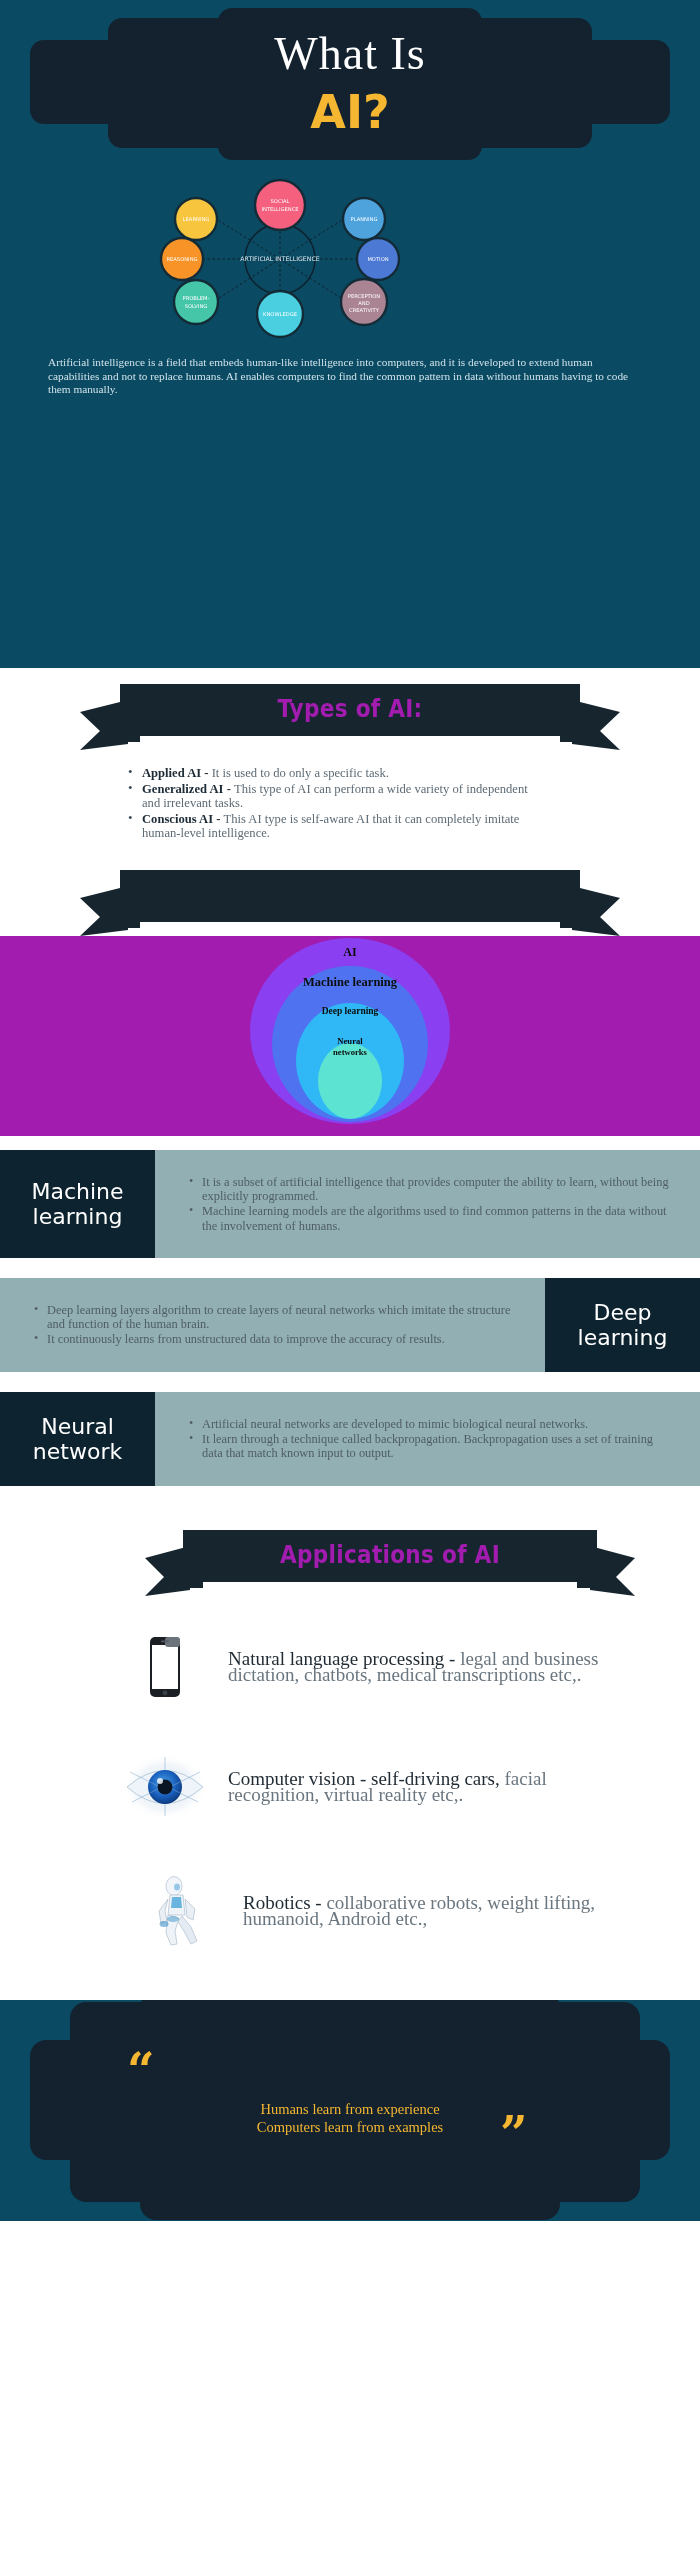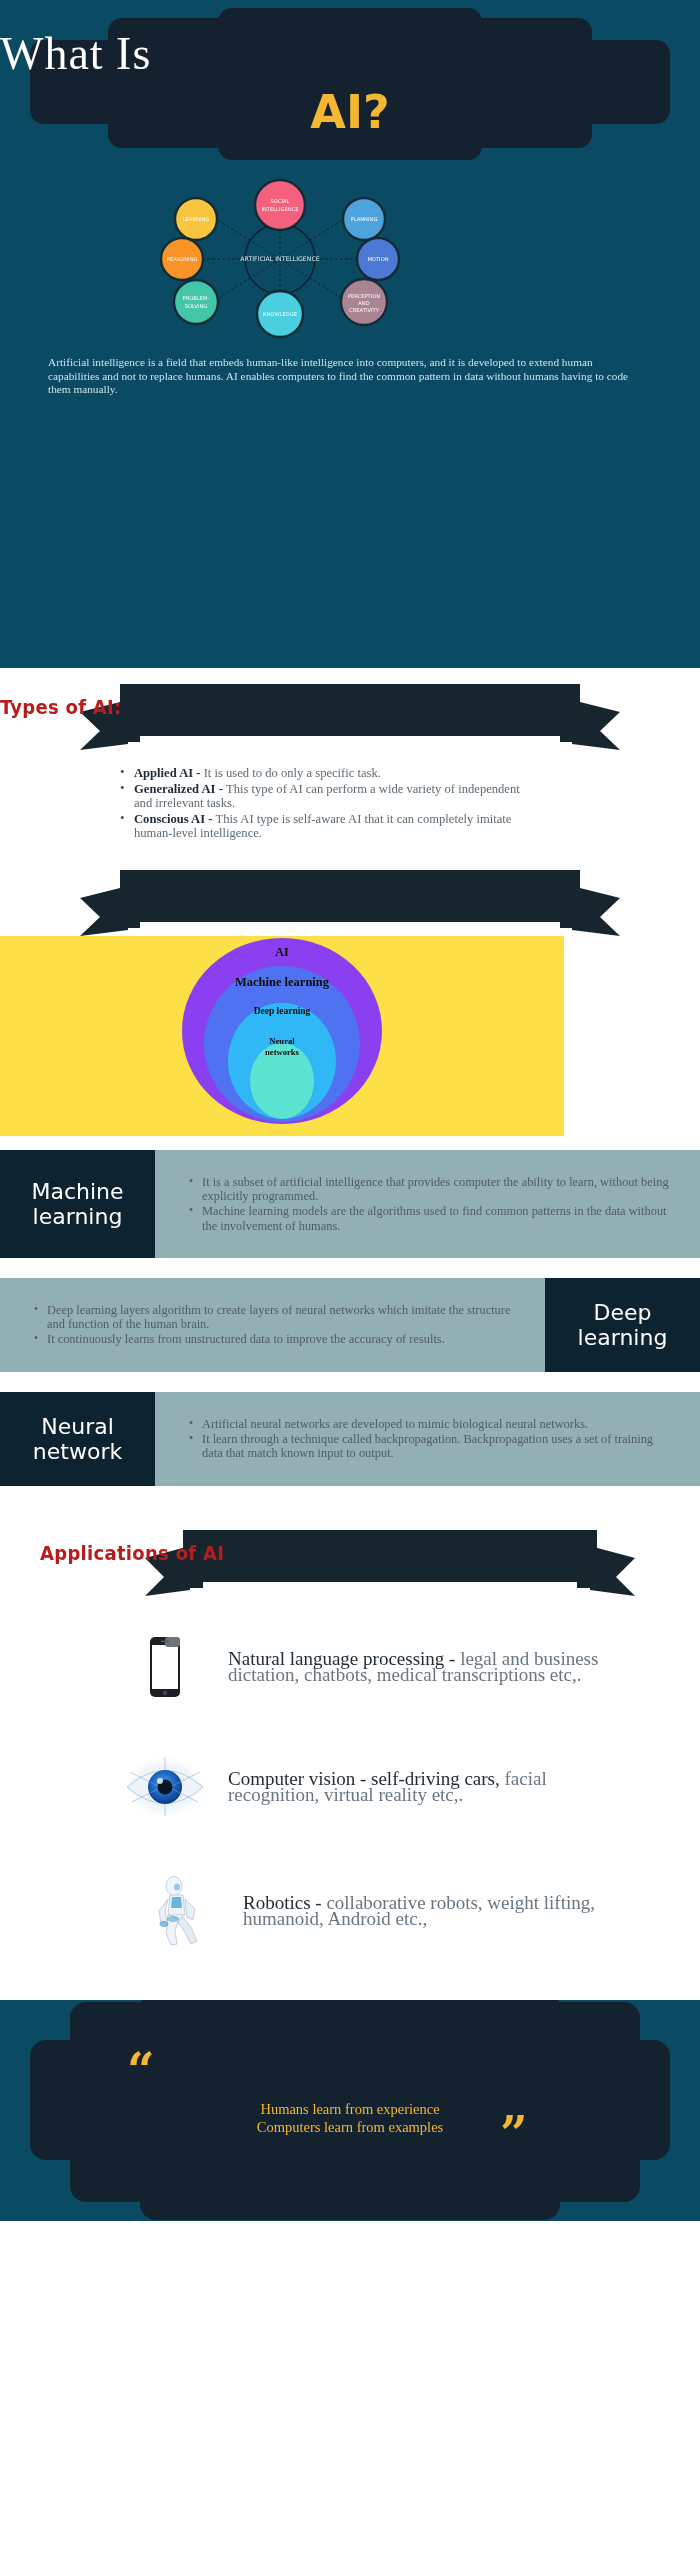--- a/index.html
+++ b/index.html
@@ -35,21 +35,21 @@
   }
   
   .pq-a { left: 108px;  top: 18px;  width: 484px; height: 130px; border-radius: 14px; }
   .pq-b { left: 30px;   top: 40px;  width: 640px; height: 84px;  border-radius: 14px; }
   .pq-c { left: 218px;  top: 8px;   width: 264px; height: 152px; border-radius: 14px; }
 
   .hero-title {
     position: absolute;
     left: 0; top: 27px;
     width: 700px;
-    text-align: left;
+    text-align: center;
     color: #ffffff;
     font-family: "Liberation Serif", serif;
     font-size: 46px;
     font-weight: normal;
     letter-spacing: 1px;
     z-index: 5;
   }
   .hero-subtitle {
     position: absolute;
     left: 0; top: 85px;
@@ -94,35 +94,35 @@
     position: absolute;
     left: 0; top: 0;
     width: 700px;
     height: 68px;
   }
   .ribbon svg { display: block; }
   .ribbon-label {
     position: absolute;
     left: 0; top: 13px;
     width: 700px;
-    text-align: left;
-    color: #b91c1c;
+    text-align: center;
+    color: #a21caf;
     font-family: "DejaVu Sans Condensed", "DejaVu Sans", sans-serif;
-    font-size: 20px;
+    font-size: 24px;
     font-weight: bold;
     letter-spacing: 0.3px;
     z-index: 3;
   }
 
   
   .white-sec { background: #ffffff; width: 700px; position: relative; }
 
   ul.types-list {
     list-style: none;
-    margin: 16px 0 0 0;
+    margin: 16px 0 0 8px;
     padding: 0 5px 0 120px;
   }
   ul.types-list li {
     position: relative;
     color: #5e6b75;
     font-family: "Liberation Serif", serif;
     font-size: 12.6px;
     line-height: 14px;
     margin-bottom: 2px;
     padding-left: 14px;
@@ -136,23 +136,23 @@
     font-size: 13px;
   }
   ul.types-list li b {
     color: #1d2b36;
     font-weight: bold;
   }
 
   
   .subsets-fig {
     position: relative;
-    width: 564px;
+    width: 700px;
     height: 200px;
-    background: #fde047;
+    background: #a21caf;
   }
   .subsets-fig svg { display: block; margin: 0 auto; }
 
   
   .defblock {
     display: flex;
     width: 700px;
     margin: 0;
     min-height: 94px;
   }

